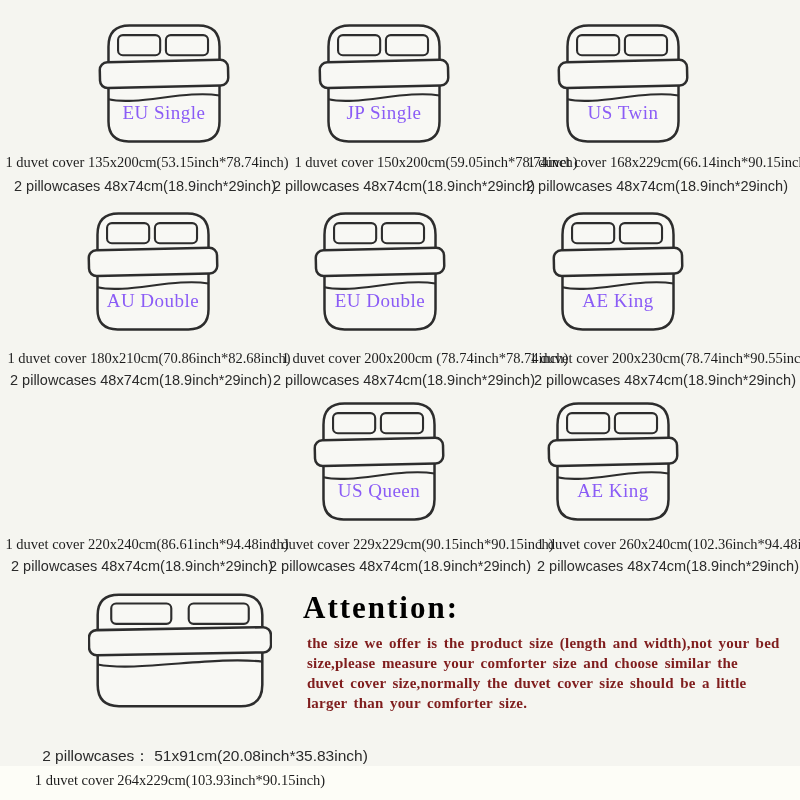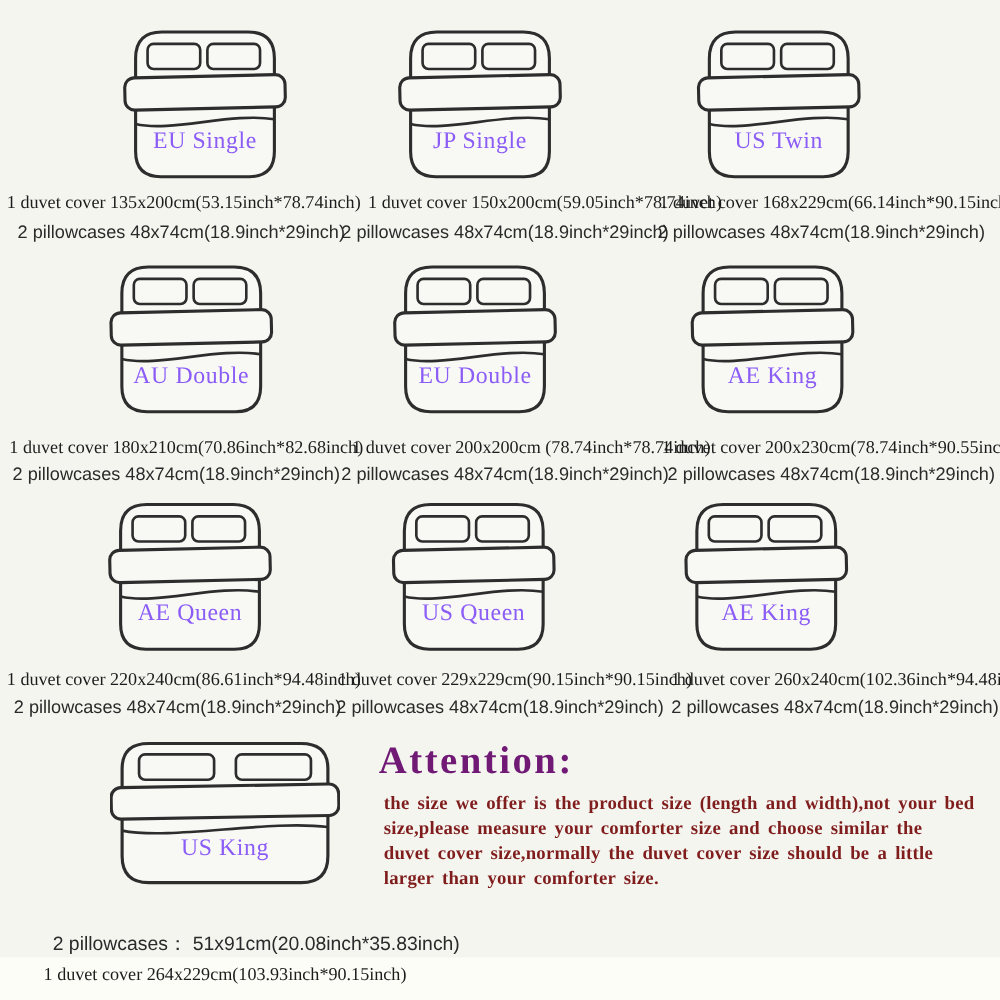--- a/index.html
+++ b/index.html
@@ -27,21 +27,21 @@
   .duvet{
     font-family:"Liberation Serif", serif; font-size:14.5px; color:#1c1c1c;
   }
   .pillow{
     font-family:"Liberation Sans", sans-serif; font-size:14.5px; color:#2a2a2a;
   }
   .pillow.big{ font-size:15.5px; }
   .attention{ position:absolute; left:303px; top:590px; width:494px; }
   .attention-title{
     font-family:"Liberation Serif", serif; font-weight:bold; font-size:31px;
-    letter-spacing:2px; color:#701a75; margin-bottom:7px;
+    letter-spacing:2px; color:#000000; margin-bottom:7px;
   }
   .attention-line{
     font-family:"Liberation Serif", serif; font-weight:bold; font-size:15px;
     line-height:20px; color:#7f1d1d; word-spacing:2.5px; letter-spacing:.2px;
     padding-left:4px; white-space:nowrap;
   }
   .defs{ position:absolute; width:0; height:0; overflow:hidden; }
 </style>
 </head>
 <body>
@@ -117,26 +117,20 @@
 
   <div class="bed" style="left:551px; top:204px; width:134px; height:134px;">
     <svg viewBox="0 0 140 140">
         <use href="#bedart"></use>
       </svg>
     <div class="bed-label">AE King</div>
   </div>
   <div class="line duvet" style="left:671px; top:350px;">1 duvet cover 200x230cm(78.74inch*90.55inch)</div>
   <div class="line pillow" style="left:665px; top:372px;">2 pillowcases 48x74cm(18.9inch*29inch)</div>
 
-  <div class="bed" style="left:85px; top:394px; width:134px; height:134px;">
-    <svg viewBox="0 0 140 140">
-        <use href="#bedart"></use>
-      </svg>
-    <div class="bed-label">AE Queen</div>
-  </div>
   <div class="line duvet" style="left:147px; top:536px;">1 duvet cover 220x240cm(86.61inch*94.48inch)</div>
   <div class="line pillow" style="left:142px; top:558px;">2 pillowcases 48x74cm(18.9inch*29inch)</div>
 
   <div class="bed" style="left:312px; top:394px; width:134px; height:134px;">
     <svg viewBox="0 0 140 140">
         <use href="#bedart"></use>
       </svg>
     <div class="bed-label">US Queen</div>
   </div>
   <div class="line duvet" style="left:412px; top:536px;">1 duvet cover 229x229cm(90.15inch*90.15inch)</div>
@@ -148,21 +142,20 @@
       </svg>
     <div class="bed-label">AE King</div>
   </div>
   <div class="line duvet" style="left:682px; top:536px;">1 duvet cover 260x240cm(102.36inch*94.48inch)</div>
   <div class="line pillow" style="left:668px; top:558px;">2 pillowcases 48x74cm(18.9inch*29inch)</div>
 
   <div class="bed wide" style="left:88px; top:586px; width:184px; height:126px;">
     <svg viewBox="0 0 190 130">
         <use href="#bedart-wide"></use>
       </svg>
-    <div class="bed-label">US King</div>
   </div>
   <div class="line duvet" style="left:180px; top:724px;margin-top:48px;">1 duvet cover 264x229cm(103.93inch*90.15inch)</div>
   <div class="line pillow big" style="left:205px; top:747px;">2 pillowcases：  51x91cm(20.08inch*35.83inch)</div>
 
   <div class="attention">
     <div class="attention-title">Attention:</div>
     <div class="attention-line">the size we offer is the product size (length and width),not your bed</div>
     <div class="attention-line">size,please measure your comforter size and choose similar the</div>
     <div class="attention-line">duvet cover size,normally the duvet cover size should be a little</div>
     <div class="attention-line">larger than your comforter size.</div>

